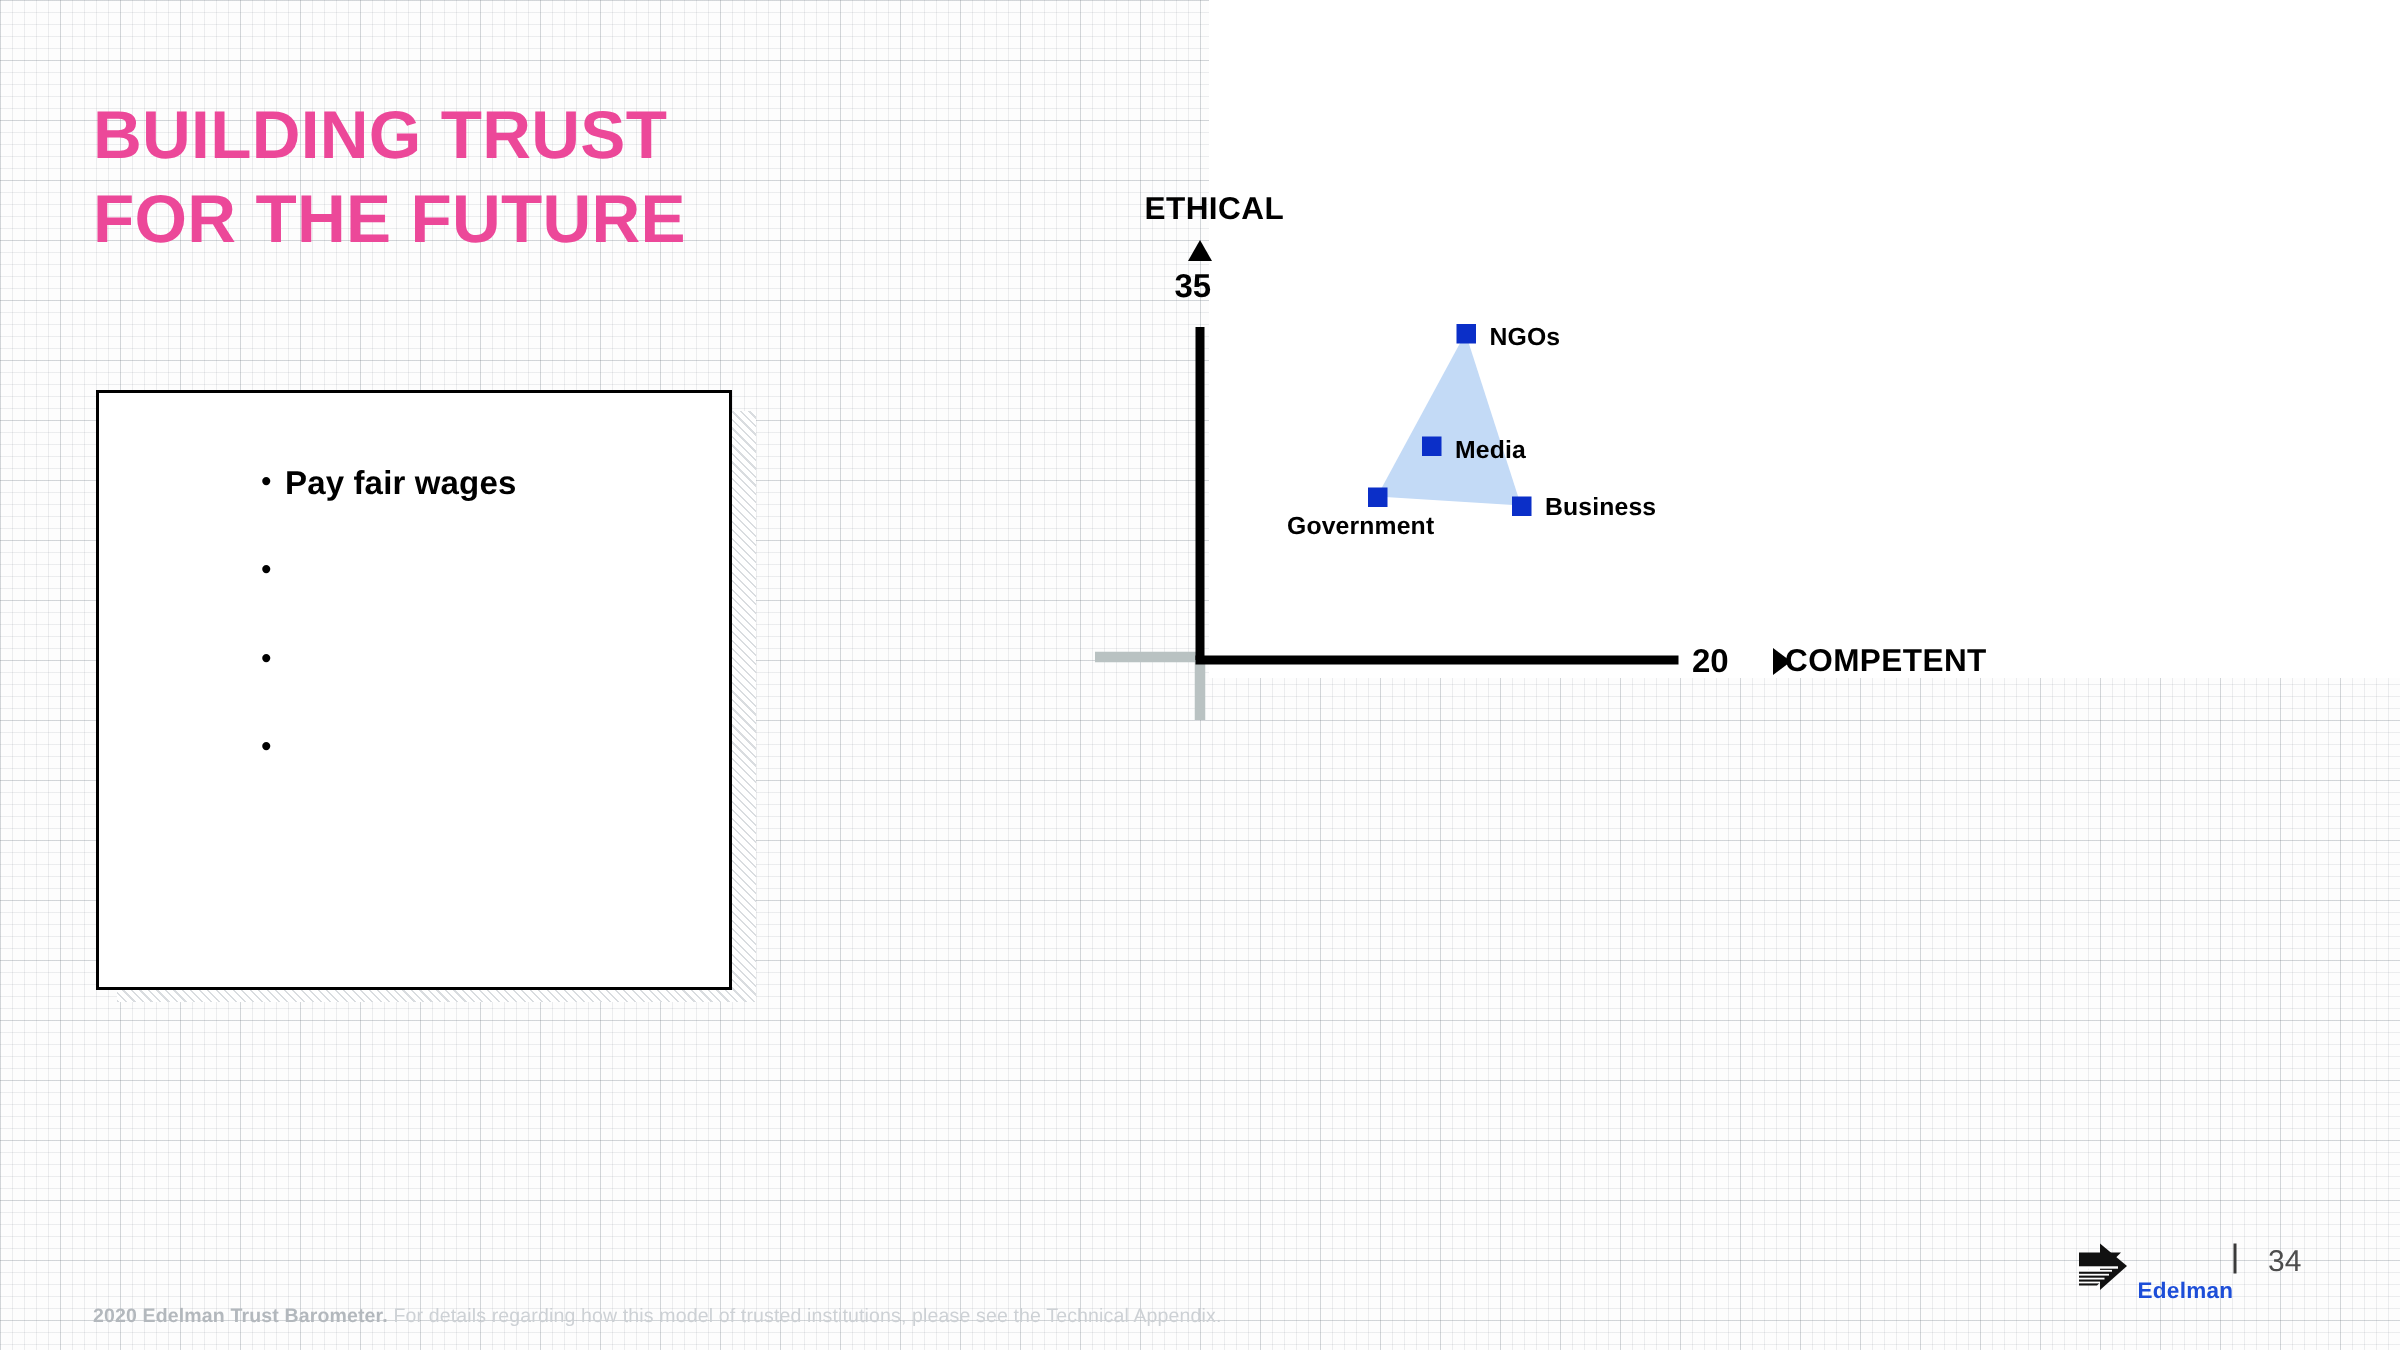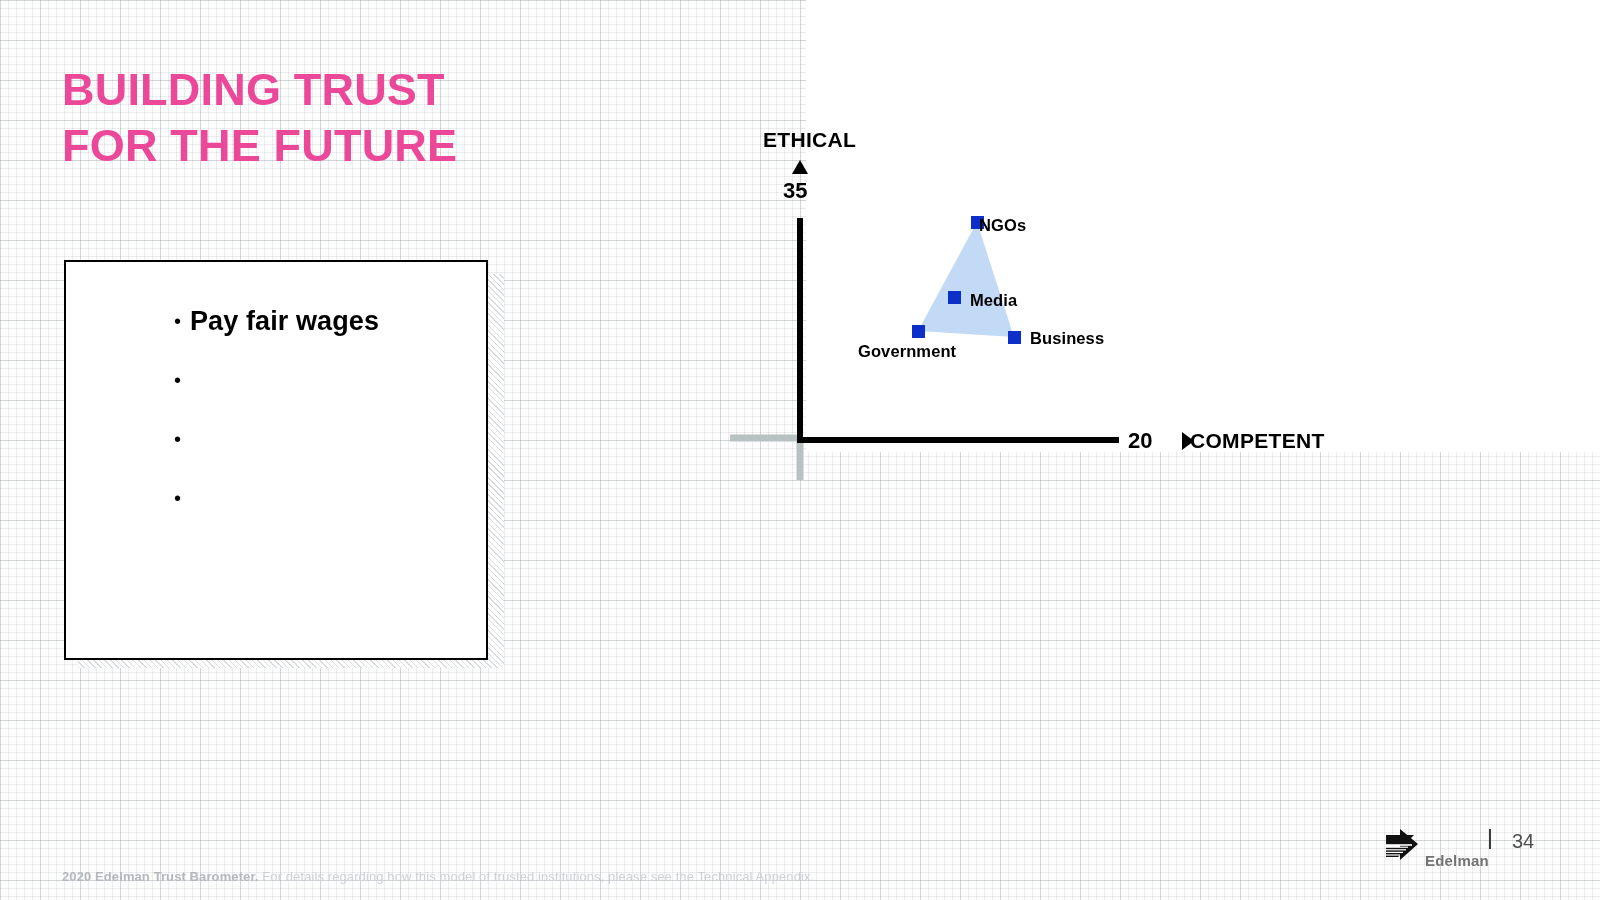--- a/index.html
+++ b/index.html
@@ -50,21 +50,21 @@
   #bullet-list{
     position:absolute;left:108px;top:44px;width:330px;
   }
   .bullet-row{
     display:flex;align-items:flex-start;margin-bottom:28px;
   }
   .bullet-dot{
     width:16px;flex:0 0 16px;font-size:20px;line-height:31px;color:#000;
   }
   .bullet-text{
-    font-size:27px;line-height:31px;font-weight:bold;color:#000000;
+    font-size:22px;line-height:31px;font-weight:bold;color:#000000;
     white-space:pre-line;letter-spacing:.1px;
   }
 
   
   #chart{
     position:absolute;left:730px;top:120px;width:660px;height:360px;
   }
   #chart-svg{position:absolute;left:0;top:0;}
 
   .axis-title{
@@ -90,21 +90,21 @@
     letter-spacing:.1px;white-space:nowrap;margin-top:37px;
   }
   #footer b{color:#b3b8bd;font-weight:bold;}
   #footer-note{color:#cdd1d5;font-weight:normal;}
 
   #logo-wrap{
     position:absolute;left:1384px;top:820px;display:flex;align-items:center;
   }
   #logo-mark{width:38px;height:36px;flex:0 0 38px;}
   #logo-word{
-    font-size:15px;font-weight:bold;color:#737373;margin-left:3px;
+    font-size:15px;font-weight:bold;color:#1d4ed8;margin-left:3px;
     letter-spacing:.2px;
     margin-top:32px;
   }
   #page-sep{
     position:absolute;left:1489px;top:829px;width:2px;height:20px;
     background:#3a3a3a;
   }
   #page-num{
     position:absolute;left:1512px;top:830px;font-size:20px;color:#4d4d4d;
   }
@@ -163,21 +163,21 @@
     <rect x="218" y="171" width="13" height="13" fill="#0b2fc8"></rect>
     <rect x="182" y="205" width="13" height="13" fill="#0b2fc8"></rect>
     <rect x="278" y="211" width="13" height="13" fill="#0b2fc8"></rect>
   </svg>
 
   <div class="axis-title" id="label-ethical">ETHICAL</div>
   <div class="axis-value" id="value-35">35</div>
   <div class="axis-value" id="value-50">20</div>
   <div class="axis-title" id="label-competent">COMPETENT</div>
 
-  <div class="point-label" style="left:249px;top:96px;">NGOs</div>
+  <div class="point-label" style="left:263px;top:96px;">NGOs</div>
   <div class="point-label" style="left:240px;top:171px;">Media</div>
   <div class="point-label" style="left:128px;top:222px;">Government</div>
   <div class="point-label" style="left:300px;top:209px;">Business</div>
 </div>
 
 <div id="footer"><b>2020 Edelman Trust Barometer.</b><span id="footer-note"> For details regarding how this model of trusted institutions, please see the Technical Appendix.</span></div>
 
 <div id="logo-wrap">
   <svg id="logo-mark" viewBox="0 0 38 36">
     <polygon points="2,8 30,8 20,18 2,18" fill="#111111"></polygon>

